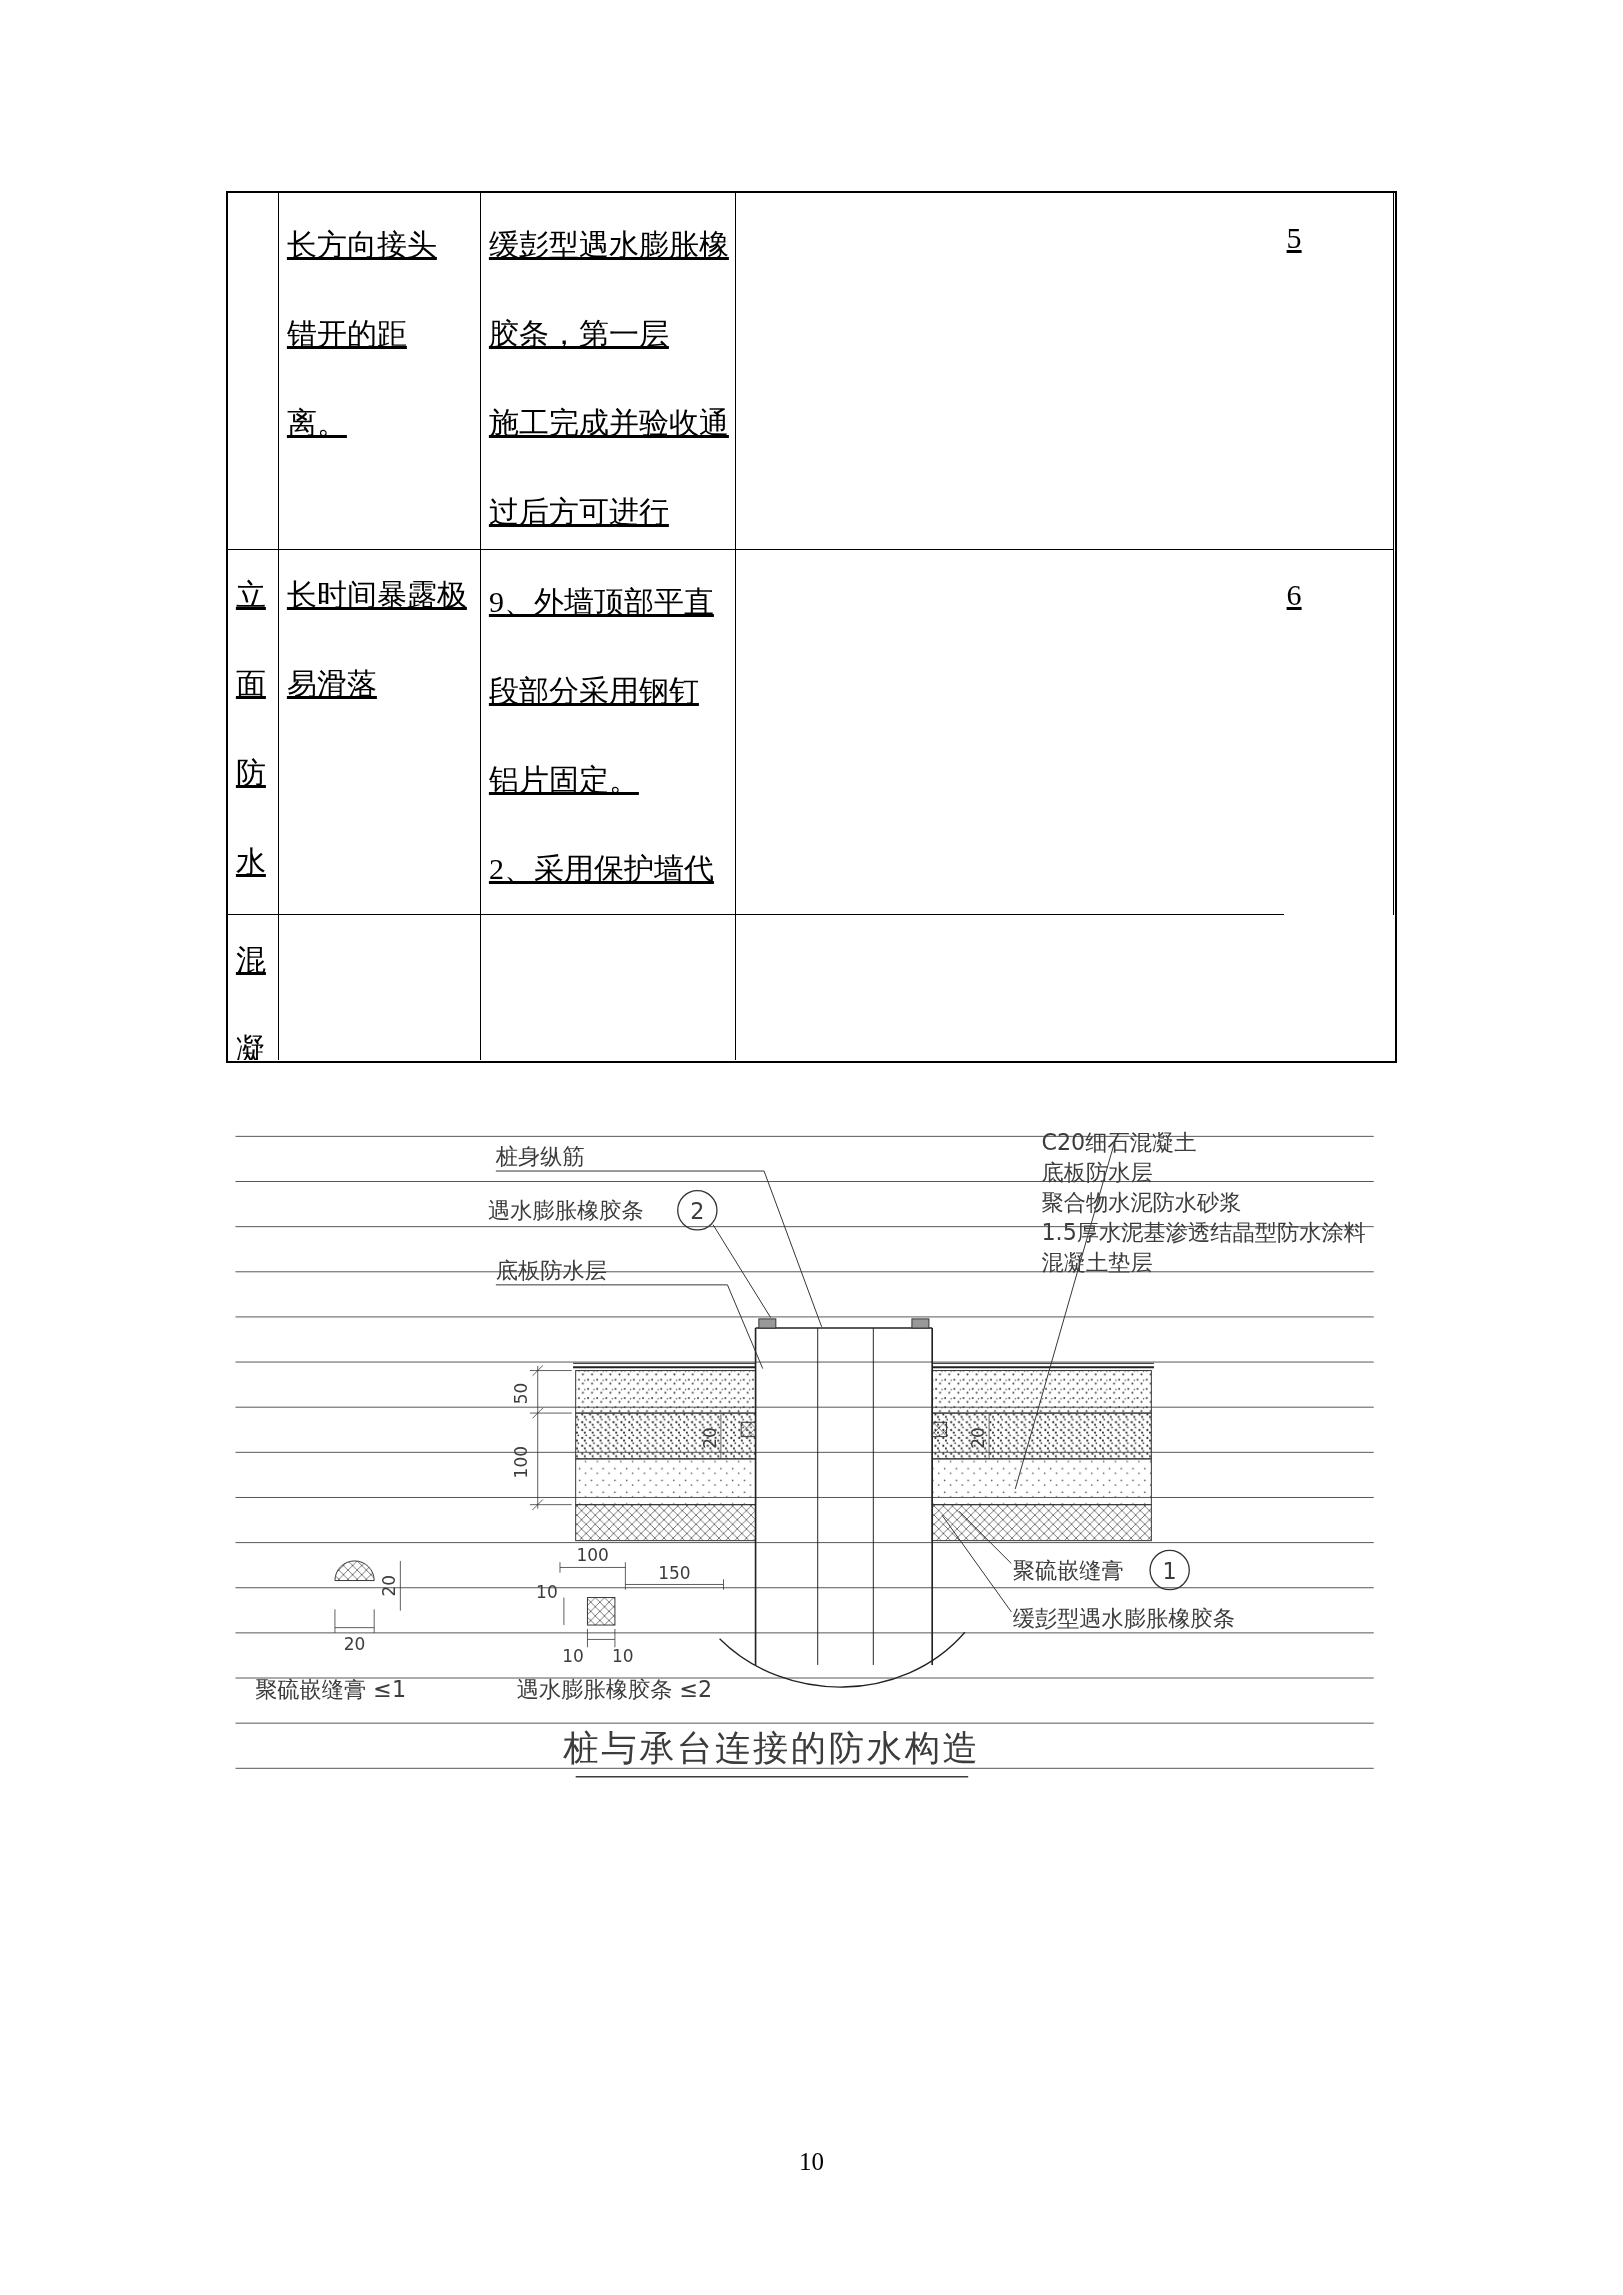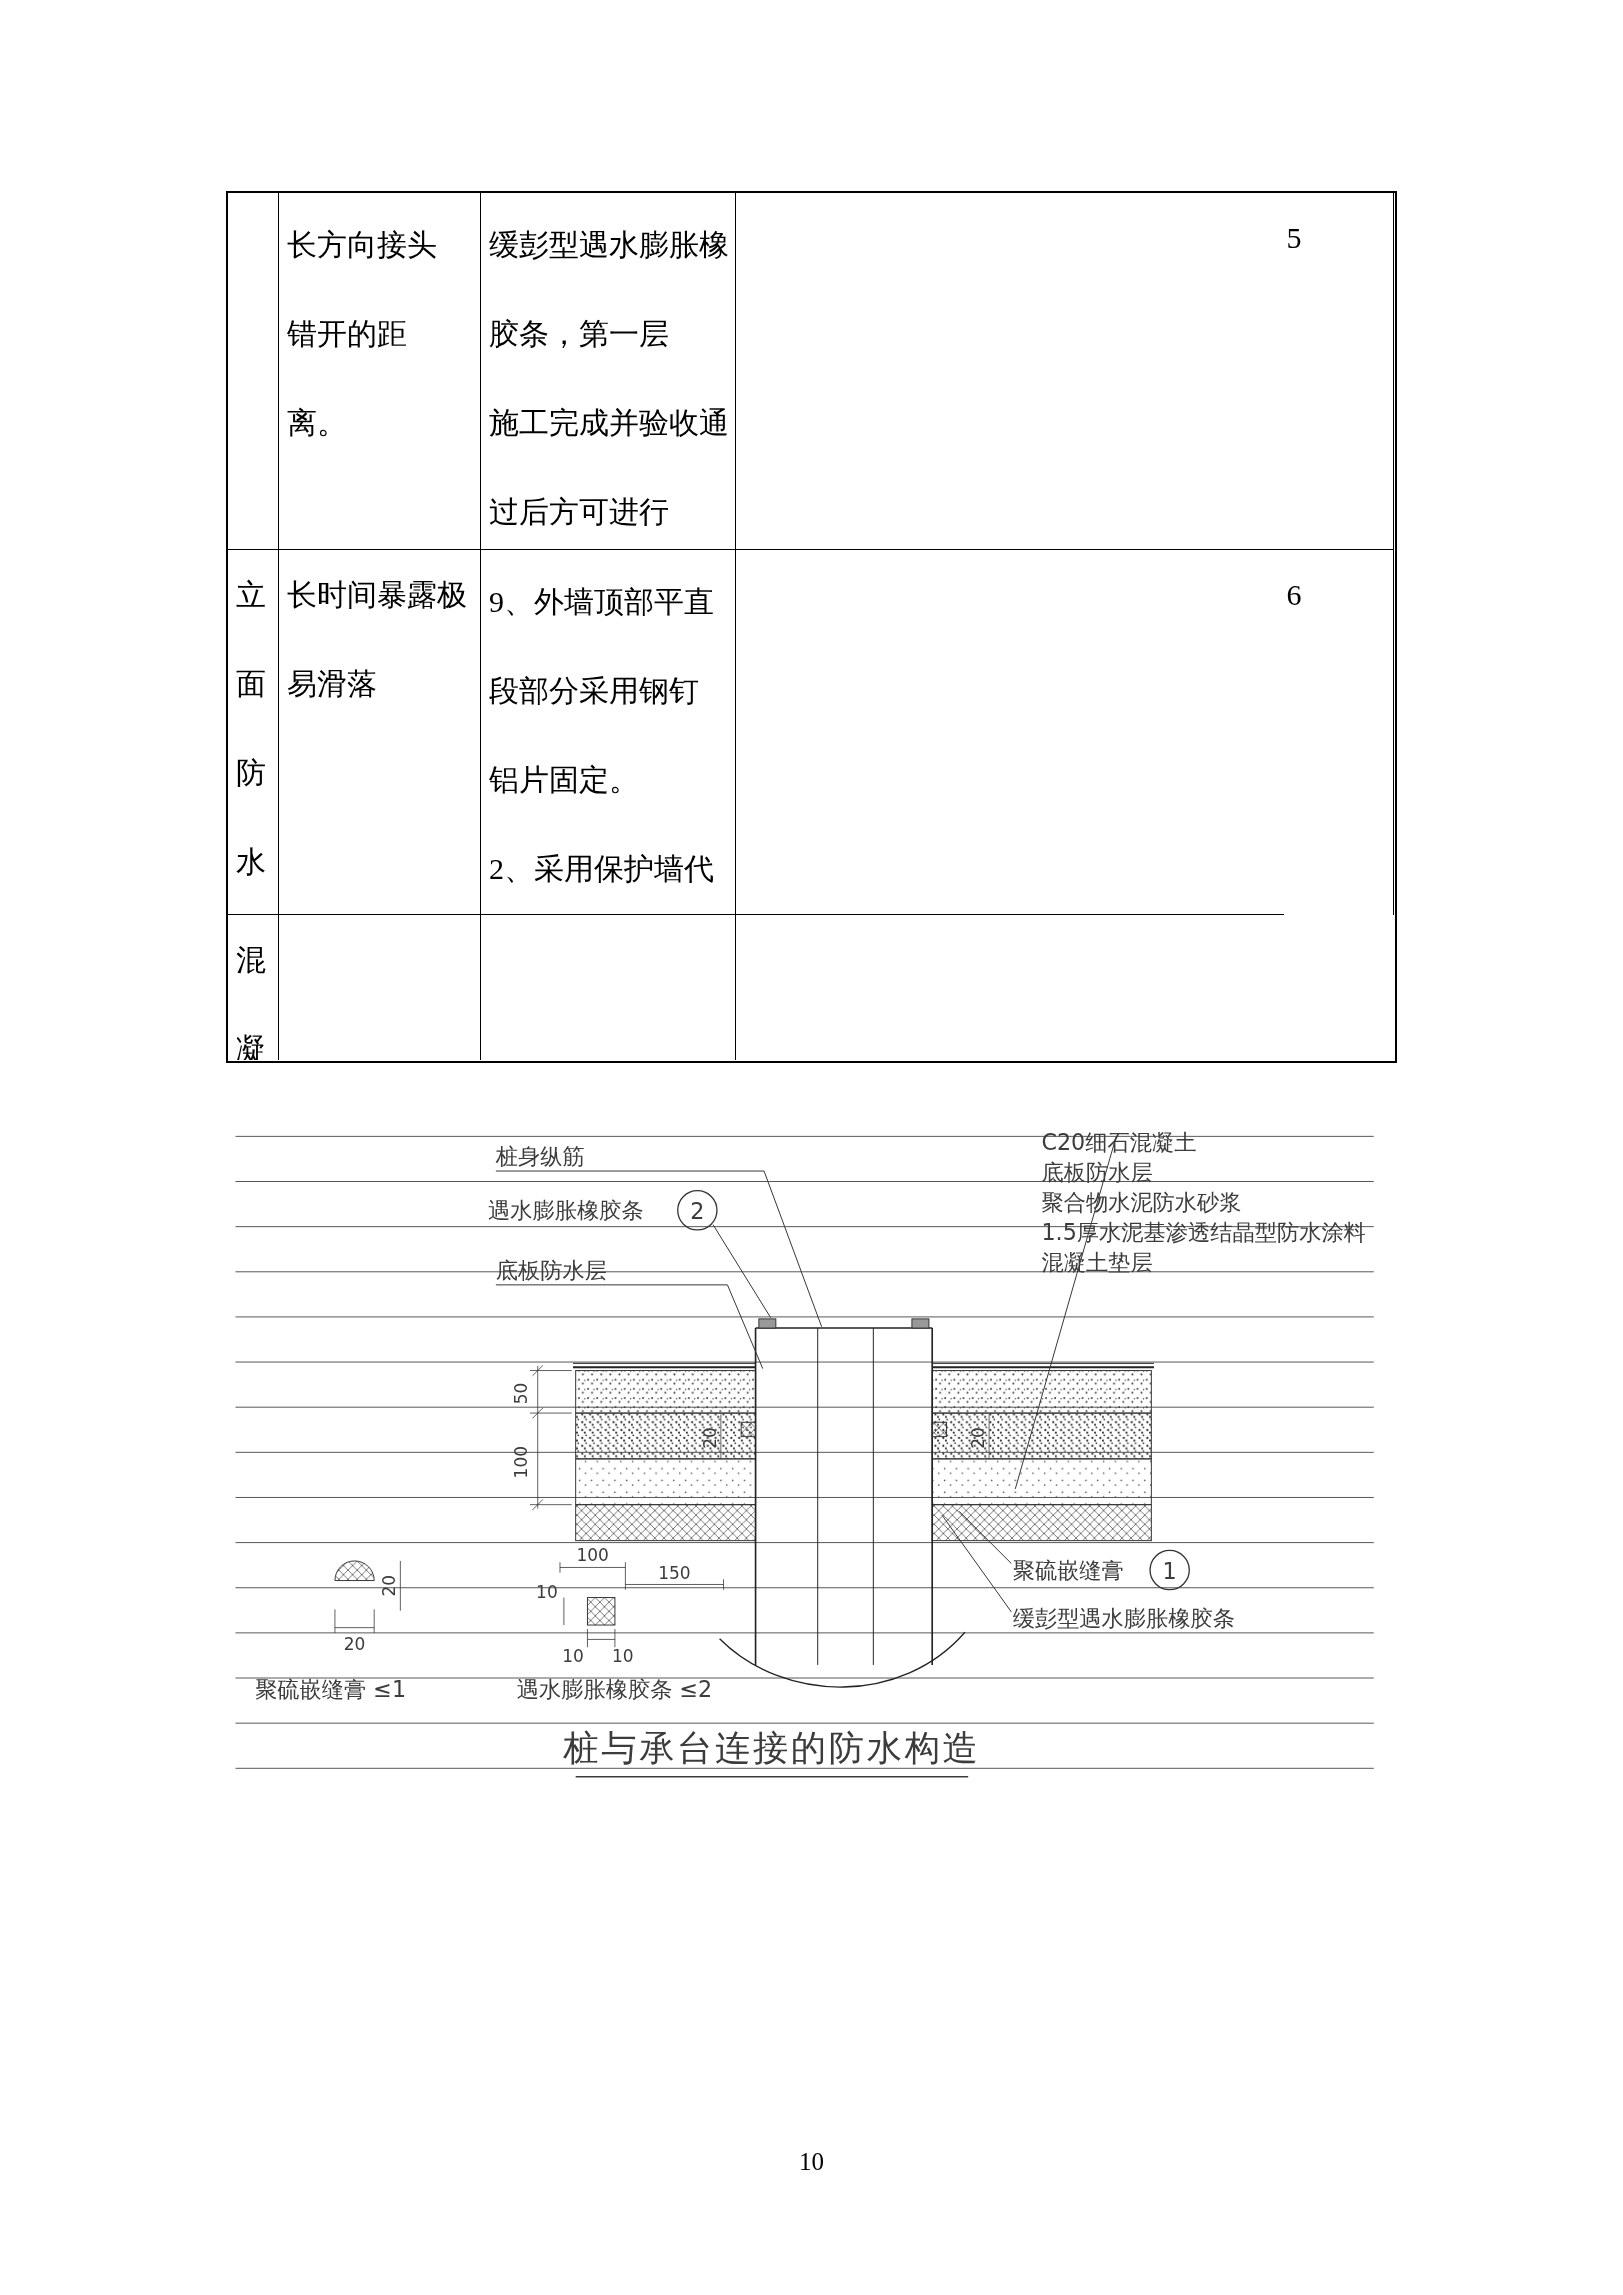--- a/index.html
+++ b/index.html
@@ -20,21 +20,21 @@
     grid-template-rows:357px 365px 145px;
   }
   .cell {
     border-right:1.6px solid #000;
     border-bottom:1.6px solid #000;
     font-size:30px; line-height:89px;
     padding:6.5px 5.2px 0 7.9px;
     display:flex; align-items:flex-start;
     overflow:hidden;
   }
-  .cell span { white-space:pre-line; display:block; }
+  .cell span { white-space:pre-line; display:block;text-decoration:underline; }
   .cell.last-col { border-right:none; }
   .cell.last-row { border-bottom:none; }
   .cell.vc { align-items:flex-start; padding-top:0; }
   .cell.c-num { padding-left:2.6px; padding-right:1.3px; }
 
   
   .diagram-svg { position:absolute; left:0; top:1112px; width:1623px; height:733px; }
   .dg-label { font-family:"DejaVu Sans", sans-serif; font-size:34px; fill:#3c3c3c; }
   .dg-dim   { font-family:"DejaVu Sans", sans-serif; font-size:26px; fill:#3c3c3c; }
   .dg-title { font-family:"DejaVu Sans", sans-serif; font-size:54px; fill:#3c3c3c; letter-spacing:4px; }

